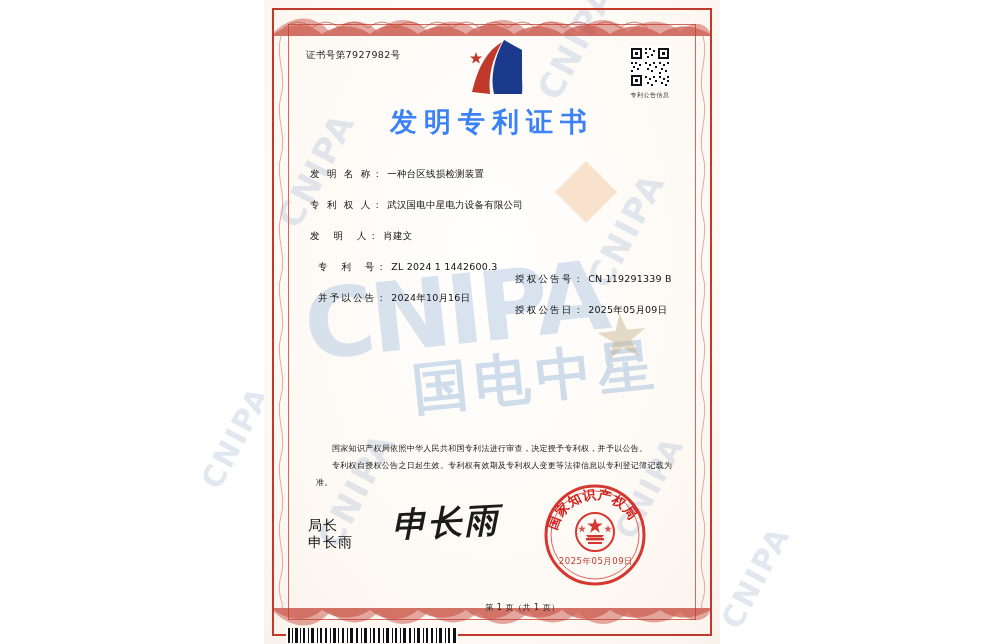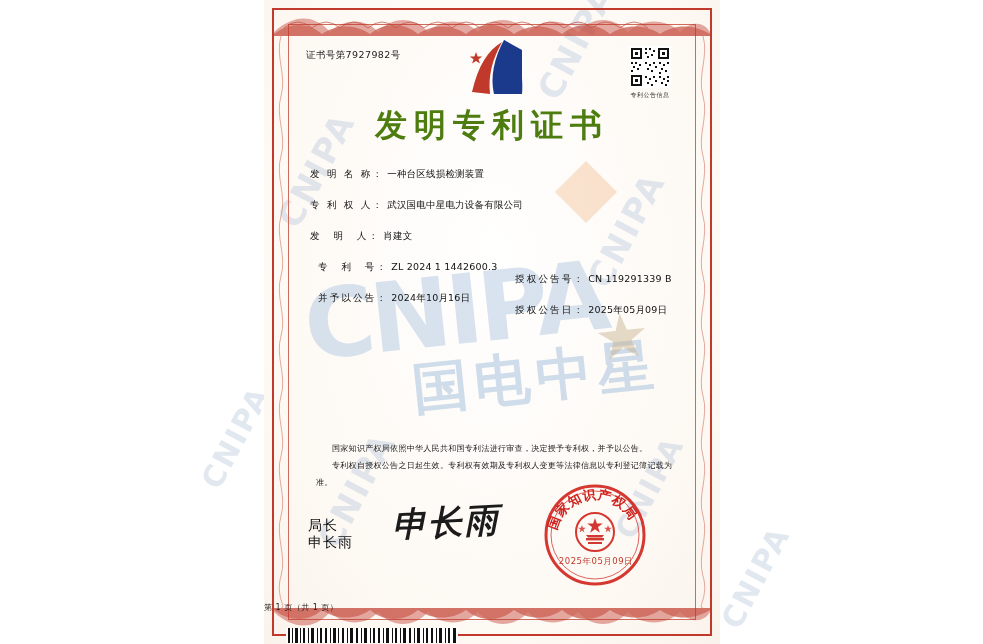--- a/index.html
+++ b/index.html
@@ -192,24 +192,24 @@
     font-size: 6px;
     color: #333;
     letter-spacing: 0.5px;
   }
   #doc-title {
     position: absolute;
     top: 104px;
     left: 0;
     width: 456px;
     text-align: center;
-    font-size: 32px;
+    font-size: 27px;
     font-weight: bold;
     letter-spacing: 7px;
-    color: #4d7c0f;
+    color: #3b82f6;
     font-family: "DejaVu Serif", serif;
   }
   
   .fields {
     position: absolute;
     left: 46px;
     top: 168px;
     width: 372px;
   }
   .row {
@@ -289,24 +289,24 @@
     left: 288px;
     top: 556px;
     width: 88px;
     text-align: center;
     font-size: 8.5px;
     color: #c0392b;
     letter-spacing: 0.5px;
   }
   .page-foot {
     position: absolute;
-    left: 0;
+    left: 9px;
     top: 602px;
     width: 499px;
-    text-align: left;
+    text-align: center;
     font-size: 8px;
     color: #222;
     letter-spacing: 0.5px;
   }
   
   #barcode {
     position: absolute;
     left: 286px;
     top: 628px;
     width: 172px;

